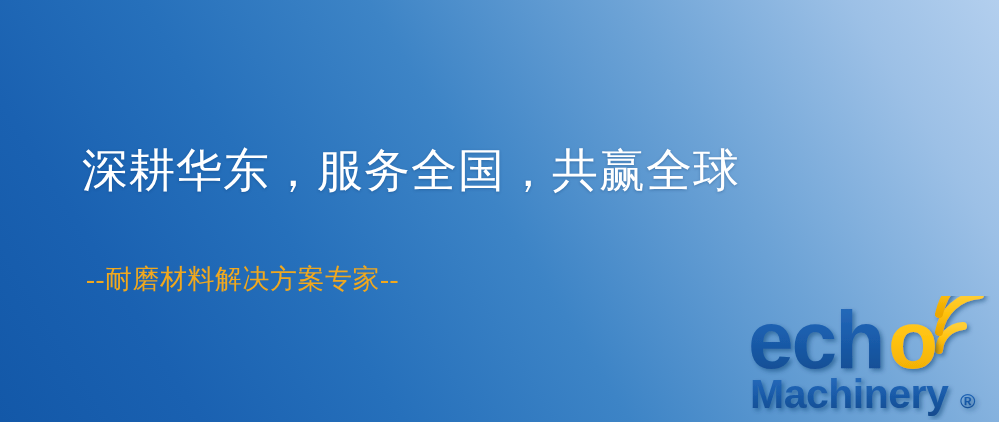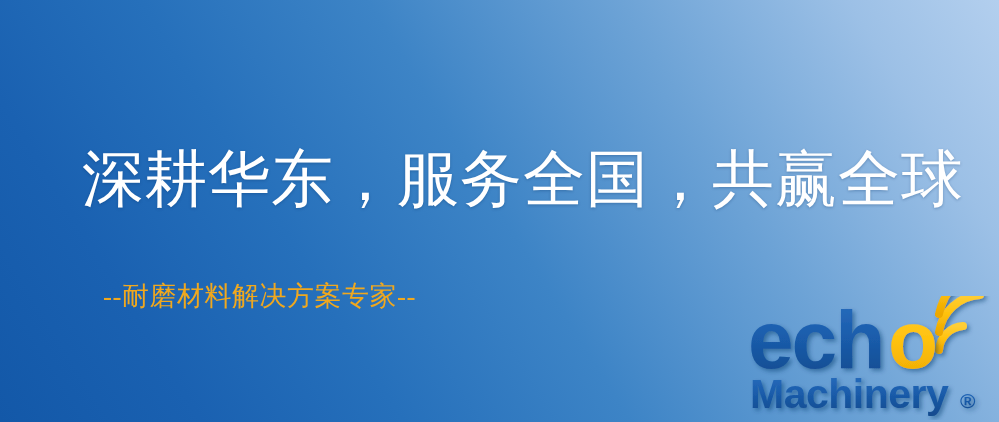--- a/index.html
+++ b/index.html
@@ -28,35 +28,35 @@
         #b3cfee 100%);
   }
 
   
   .headline {
     position: absolute;
     left: 82px;
     top: 148px;
     margin: 0;
     font-family: "Liberation Serif", "DejaVu Serif", serif;
-    font-size: 62px;
+    font-size: 46px;
     line-height: 1.0;
     font-weight: 400;
     color: #ffffff;
     letter-spacing: 1px;
     white-space: nowrap;
     text-shadow: 0 1px 3px rgba(8, 48, 96, 0.30);
   }
 
   
   .subtitle {
     position: absolute;
     left: 86px;
     top: 266px;
-    margin: 17px;
+    margin: 0;
     font-family: "Liberation Serif", "DejaVu Serif", serif;
     font-size: 27px;
     line-height: 1.0;
     font-weight: 400;
     color: #f0a81e;
     letter-spacing: 0.5px;
     white-space: nowrap;
   }
 
   

